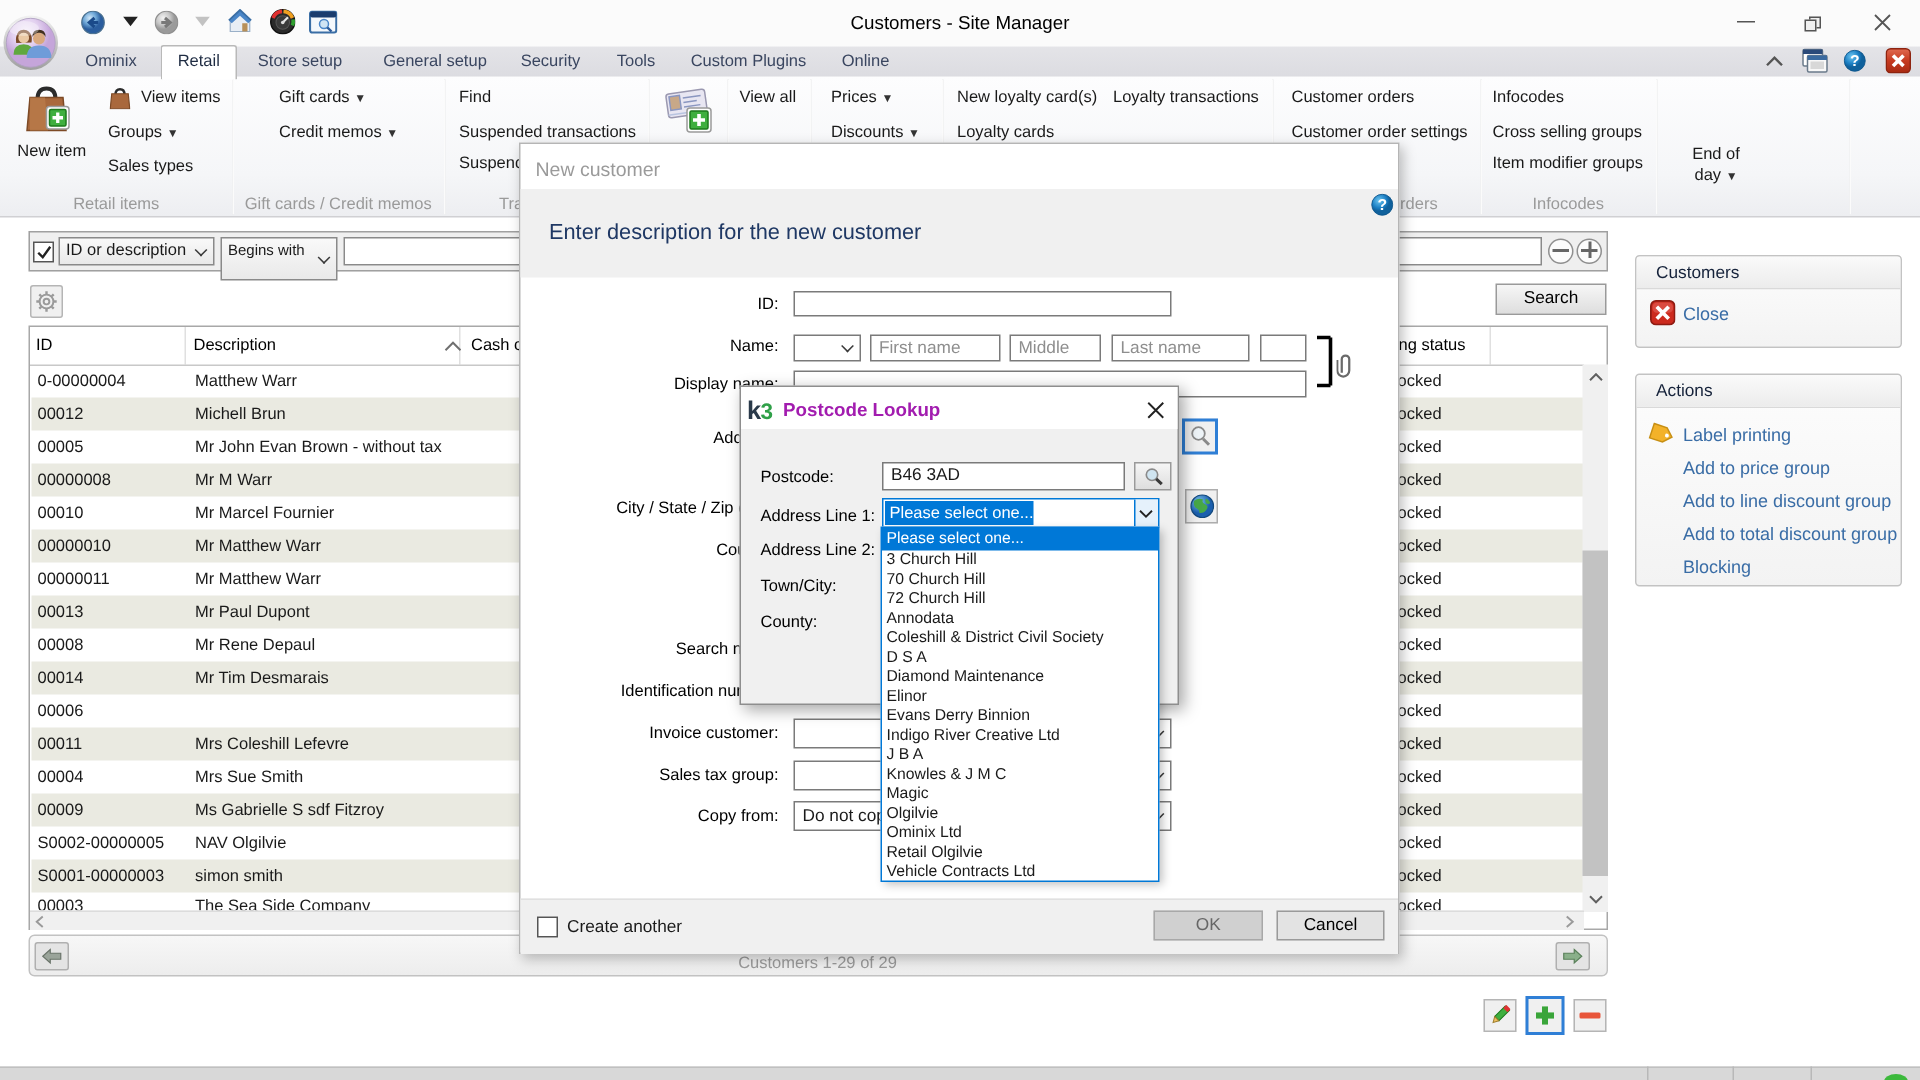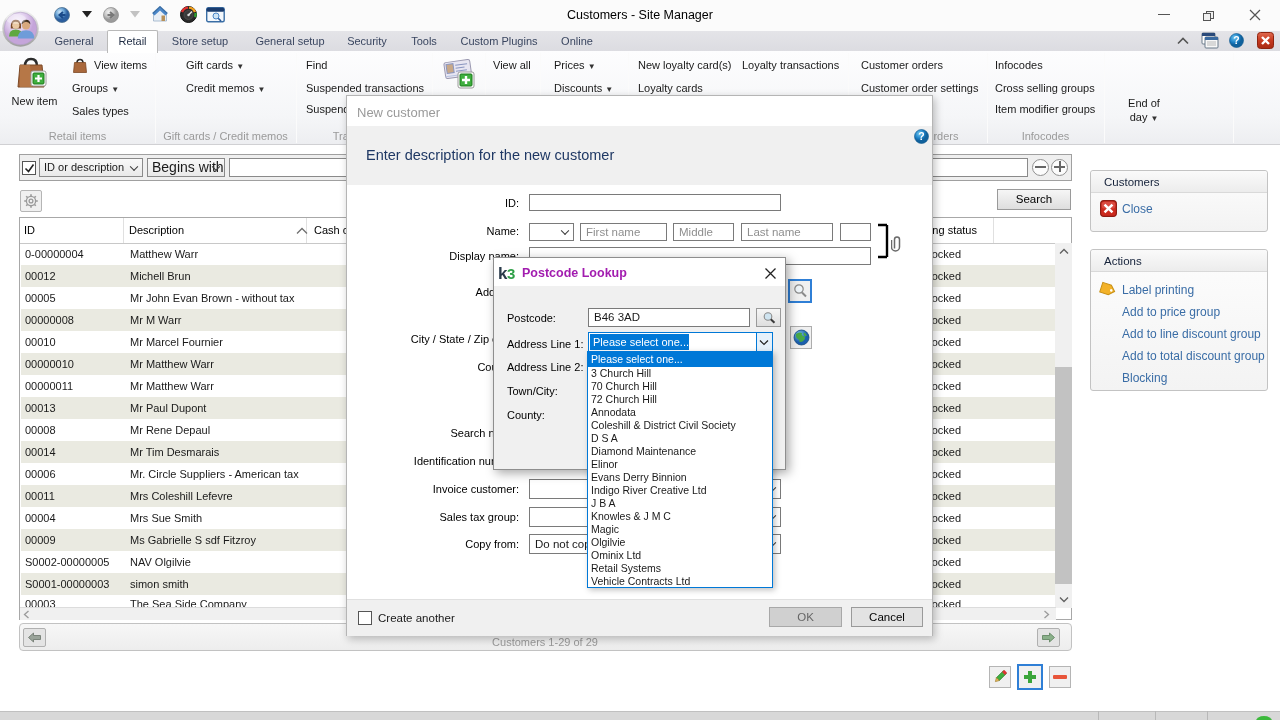--- a/index.html
+++ b/index.html
@@ -133,21 +133,21 @@
   <div class="abs" style="left:495px;top:8px;width:290px;text-align:center;font-size:12.5px;color:#000;">Customers - Site Manager</div>
 
   <div class="abs" style="left:1158px;top:14px;width:12px;height:1px;background:#555;"></div>
   <div class="abs" style="left:1206px;top:11px;width:8px;height:8px;border:1px solid #555;background:#f0f0f0;"></div>
   <div class="abs" style="left:1203px;top:13px;width:8px;height:8px;border:1px solid #555;background:#f0f0f0;"></div>
   <svg class="abs" style="left:1249px;top:9px;" width="12" height="12">
       <path d="M1 1 L11 11 M11 1 L1 11" stroke="#555" stroke-width="1.2"></path>
     </svg>
 
   <div id="tabrow"></div>
-  <div class="tab" style="left:50px;width:48px;">General</div>
+  <div class="tab" style="left:50px;width:48px;">Ominix</div>
   <div id="tab-sel" style="left:107px;width:51px;">Retail</div>
   <div class="tab" style="left:165px;width:70px;">Store setup</div>
   <div class="tab" style="left:250px;width:80px;">General setup</div>
   <div class="tab" style="left:342px;width:50px;">Security</div>
   <div class="tab" style="left:406px;width:36px;">Tools</div>
   <div class="tab" style="left:456px;width:86px;">Custom Plugins</div>
   <div class="tab" style="left:556px;width:42px;">Online</div>
 
   <svg class="abs" style="left:1177px;top:37px;" width="12" height="8">
       <path d="M1 6.5 L6 1.5 L11 6.5" fill="none" stroke="#555" stroke-width="1.6"></path>
@@ -258,21 +258,21 @@
   </div>
 
   <div id="content">
 
     <div class="abs" style="left:19px;top:154px;width:1053px;height:27px;border:1px solid #a0a0a0;background:#efefef;"></div>
     <div class="abs" style="left:22px;top:161px;width:14px;height:14px;background:#fff;border:1px solid #555;"></div>
     <svg class="abs" style="left:24px;top:163px;" width="11" height="11">
         <path d="M1.5 5.5 L4.5 8.5 L9.5 1.5" fill="none" stroke="#222" stroke-width="1.6"></path>
       </svg>
     <div class="abs" style="left:39px;top:158px;width:104px;height:19px;background:linear-gradient(#f9f9f9,#e9e9e9);border:1px solid #8a8a8a;font-size:11px;line-height:17px;padding-left:4px;">ID or description<span class="combo-arrow"></span></div>
-    <div class="abs" style="left:147px;top:158px;width:78px;height:19px;background:linear-gradient(#f9f9f9,#e9e9e9);border:1px solid #8a8a8a;font-size:14px;line-height:17px;padding-left:4px;">Begins with<span class="combo-arrow"></span></div>
+    <div class="abs" style="left:147px;top:158px;width:78px;height:29px;background:linear-gradient(#f9f9f9,#e9e9e9);border:1px solid #8a8a8a;font-size:10px;line-height:17px;padding-left:4px;">Begins with<span class="combo-arrow"></span></div>
     <div class="abs" style="left:229px;top:158px;width:799px;height:19px;background:#fff;border:1px solid #8a8a8a;"></div>
     <div class="abs" style="left:1032px;top:159px;width:17px;height:17px;border:1px solid #909090;border-radius:50%;background:#fcfcfc;"></div>
     <div class="abs" style="left:1035px;top:166px;width:11px;height:1.5px;background:#666;"></div>
     <div class="abs" style="left:1051px;top:159px;width:17px;height:17px;border:1px solid #909090;border-radius:50%;background:#fcfcfc;"></div>
     <div class="abs" style="left:1054px;top:166px;width:11px;height:1.5px;background:#666;"></div>
     <div class="abs" style="left:1059px;top:161px;width:1.5px;height:11px;background:#666;"></div>
 
     <div class="btn" style="left:20px;top:190px;width:22px;height:22px;background:#f0f0f0;border-color:#b5b5b5;border-radius:2px;"></div>
     <svg class="abs" style="left:23px;top:193px;" width="16" height="16" viewBox="0 0 16 16">
       <g fill="none" stroke="#9a9a9a" stroke-width="1.3">
@@ -344,21 +344,20 @@
             <span class="cdesc">Mr Rene Depaul</span>
             <span class="cstat">Not blocked</span>
           </div>
         <div class="row alt" style="top:223px;">
             <span class="cid">00014</span>
             <span class="cdesc">Mr Tim Desmarais</span>
             <span class="cstat">Not blocked</span>
           </div>
         <div class="row" style="top:245px;">
             <span class="cid">00006</span>
-            <span class="cdesc">Mr. Circle Suppliers - American tax</span>
             <span class="cstat">Not blocked</span>
           </div>
         <div class="row alt" style="top:267px;">
             <span class="cid">00011</span>
             <span class="cdesc">Mrs Coleshill Lefevre</span>
             <span class="cstat">Not blocked</span>
           </div>
         <div class="row" style="top:289px;">
             <span class="cid">00004</span>
             <span class="cdesc">Mrs Sue Smith</span>
@@ -584,21 +583,21 @@
     <div style="height:13px;line-height:13px;padding-left:3px;">D S A</div>
     <div style="height:13px;line-height:13px;padding-left:3px;">Diamond Maintenance</div>
     <div style="height:13px;line-height:13px;padding-left:3px;">Elinor</div>
     <div style="height:13px;line-height:13px;padding-left:3px;">Evans Derry Binnion</div>
     <div style="height:13px;line-height:13px;padding-left:3px;">Indigo River Creative Ltd</div>
     <div style="height:13px;line-height:13px;padding-left:3px;">J B A</div>
     <div style="height:13px;line-height:13px;padding-left:3px;">Knowles &amp; J M C</div>
     <div style="height:13px;line-height:13px;padding-left:3px;">Magic</div>
     <div style="height:13px;line-height:13px;padding-left:3px;">Olgilvie</div>
     <div style="height:13px;line-height:13px;padding-left:3px;">Ominix Ltd</div>
-    <div style="height:13px;line-height:13px;padding-left:3px;">Retail Systems</div>
+    <div style="height:13px;line-height:13px;padding-left:3px;">Retail Olgilvie</div>
     <div style="height:13px;line-height:13px;padding-left:3px;">Vehicle Contracts Ltd</div>
   </div>
 
   <div class="abs" style="left:0;top:711px;width:1280px;height:9px;background:#d8d8d8;border-top:1px solid #c0c0c0;"></div>
   <div class="abs" style="left:1098px;top:711px;width:1px;height:9px;background:#b8b8b8;"></div>
   <div class="abs" style="left:1155px;top:711px;width:1px;height:9px;background:#b8b8b8;"></div>
   <div class="abs" style="left:1207px;top:711px;width:1px;height:9px;background:#b8b8b8;"></div>
   <div class="abs" style="left:1256px;top:716px;width:16px;height:10px;border-radius:50%;background:#3cb93c;"></div>
 
 </div>

